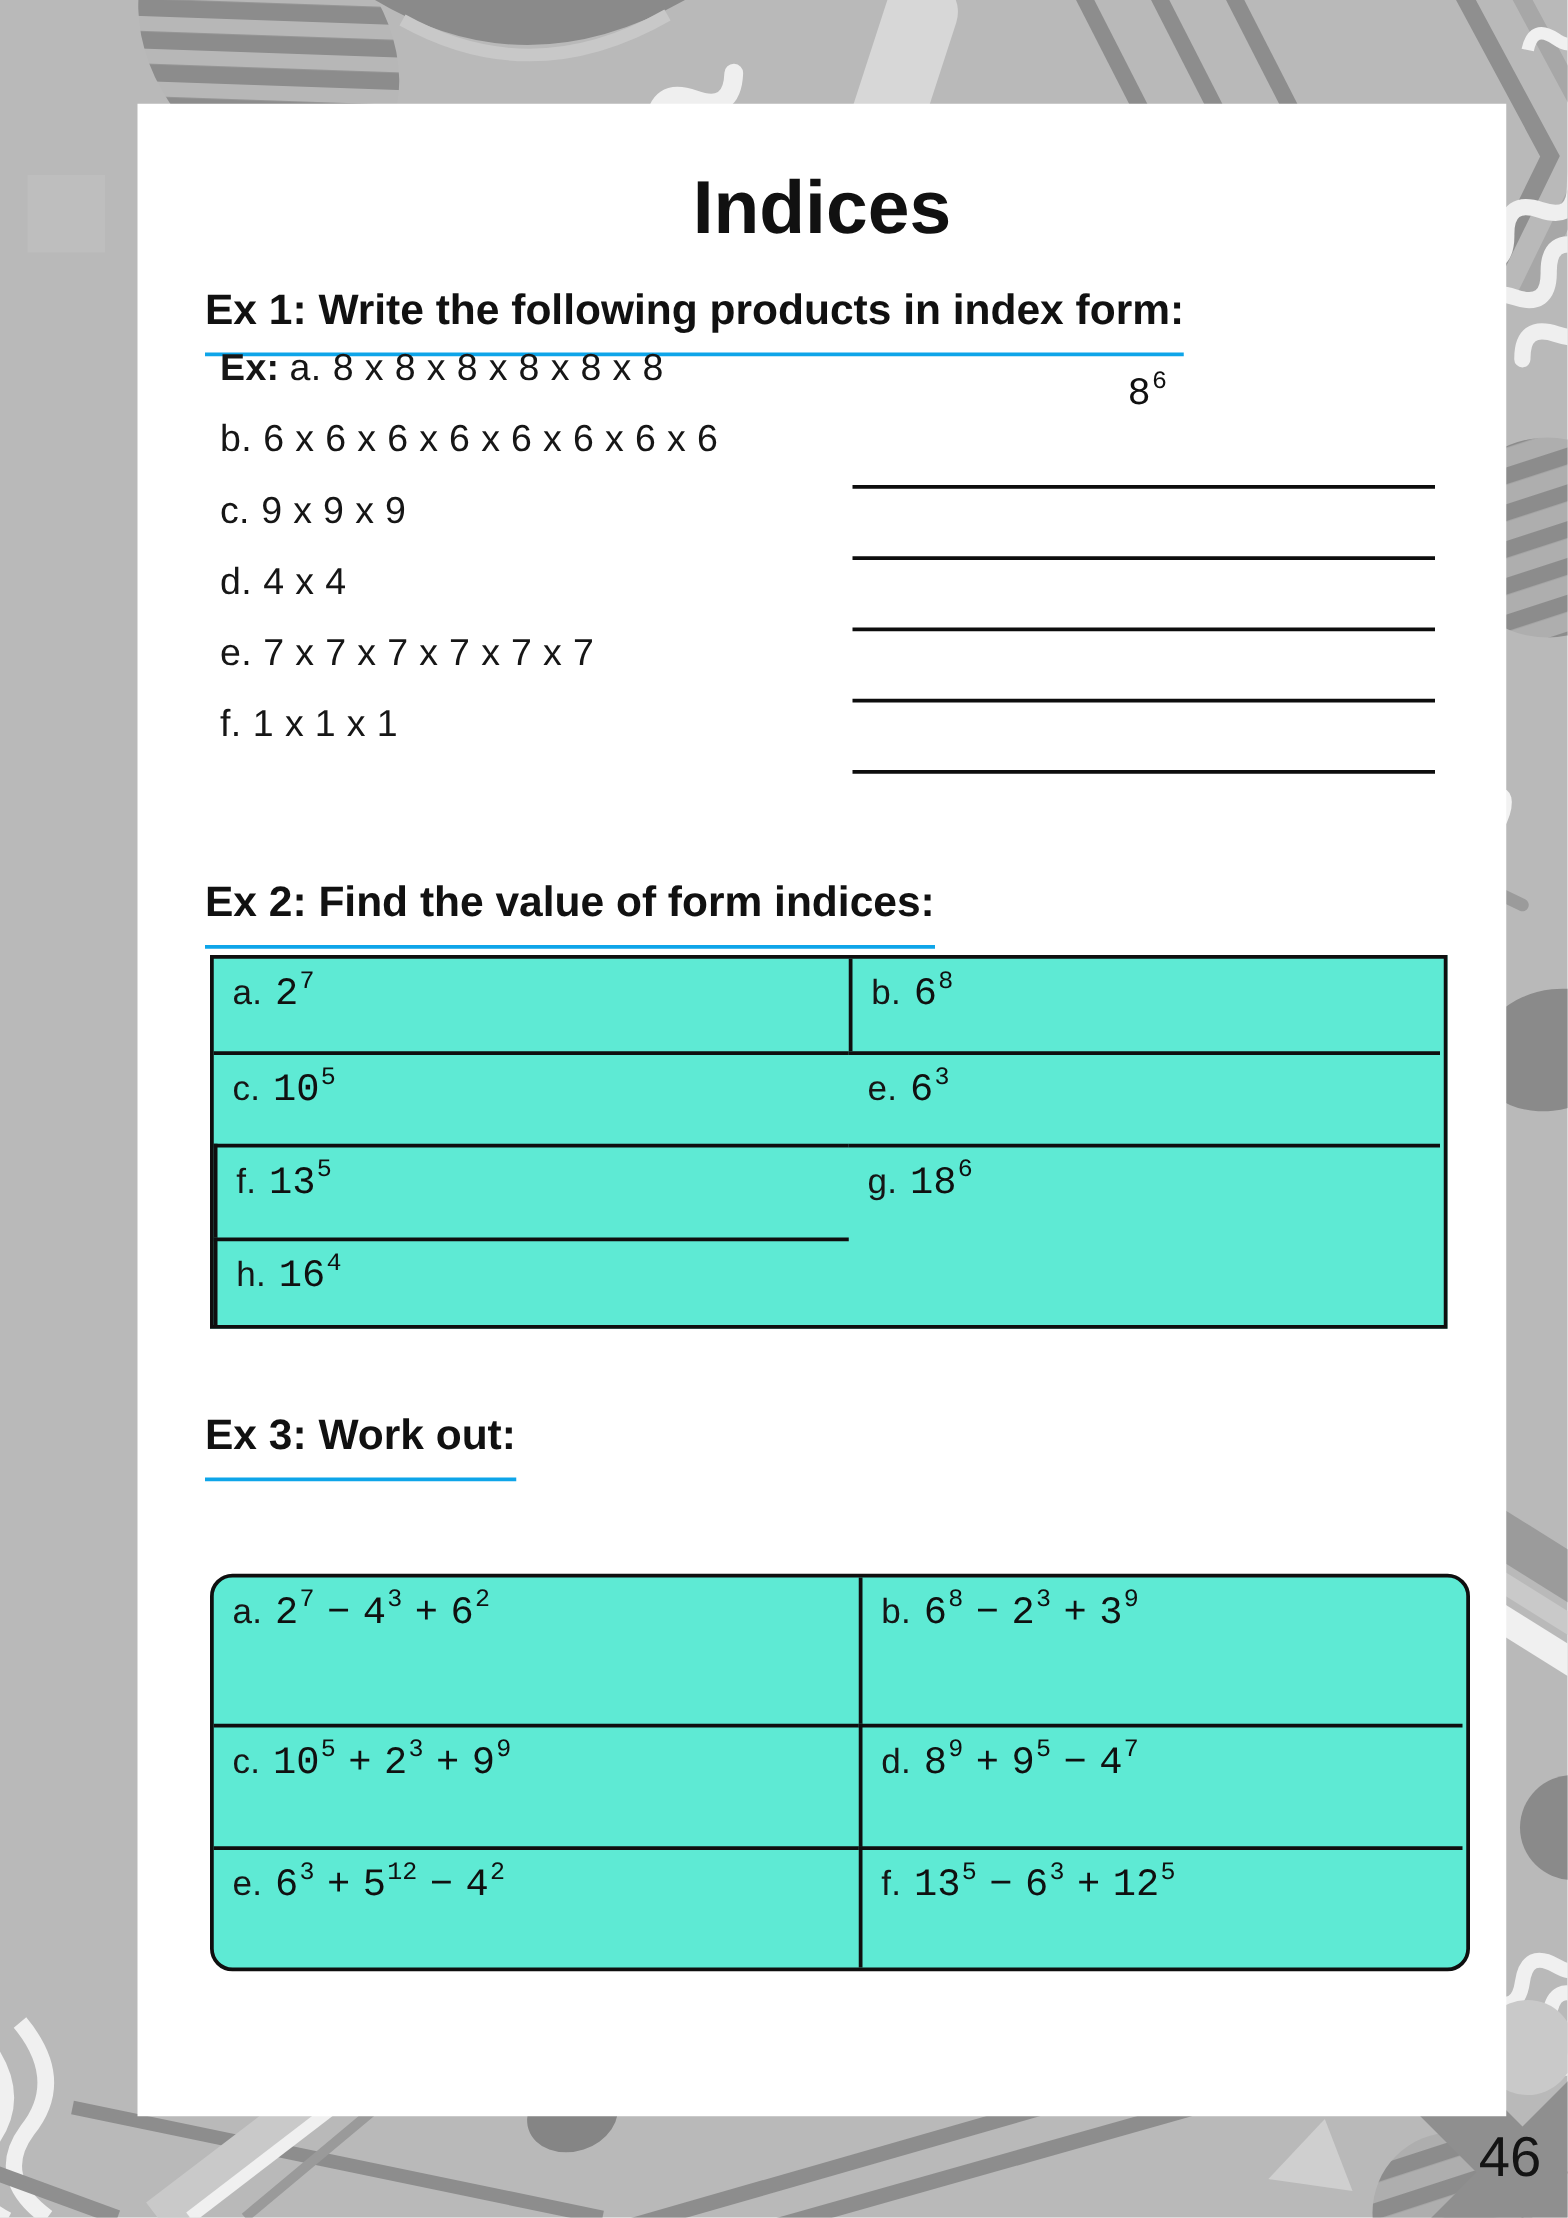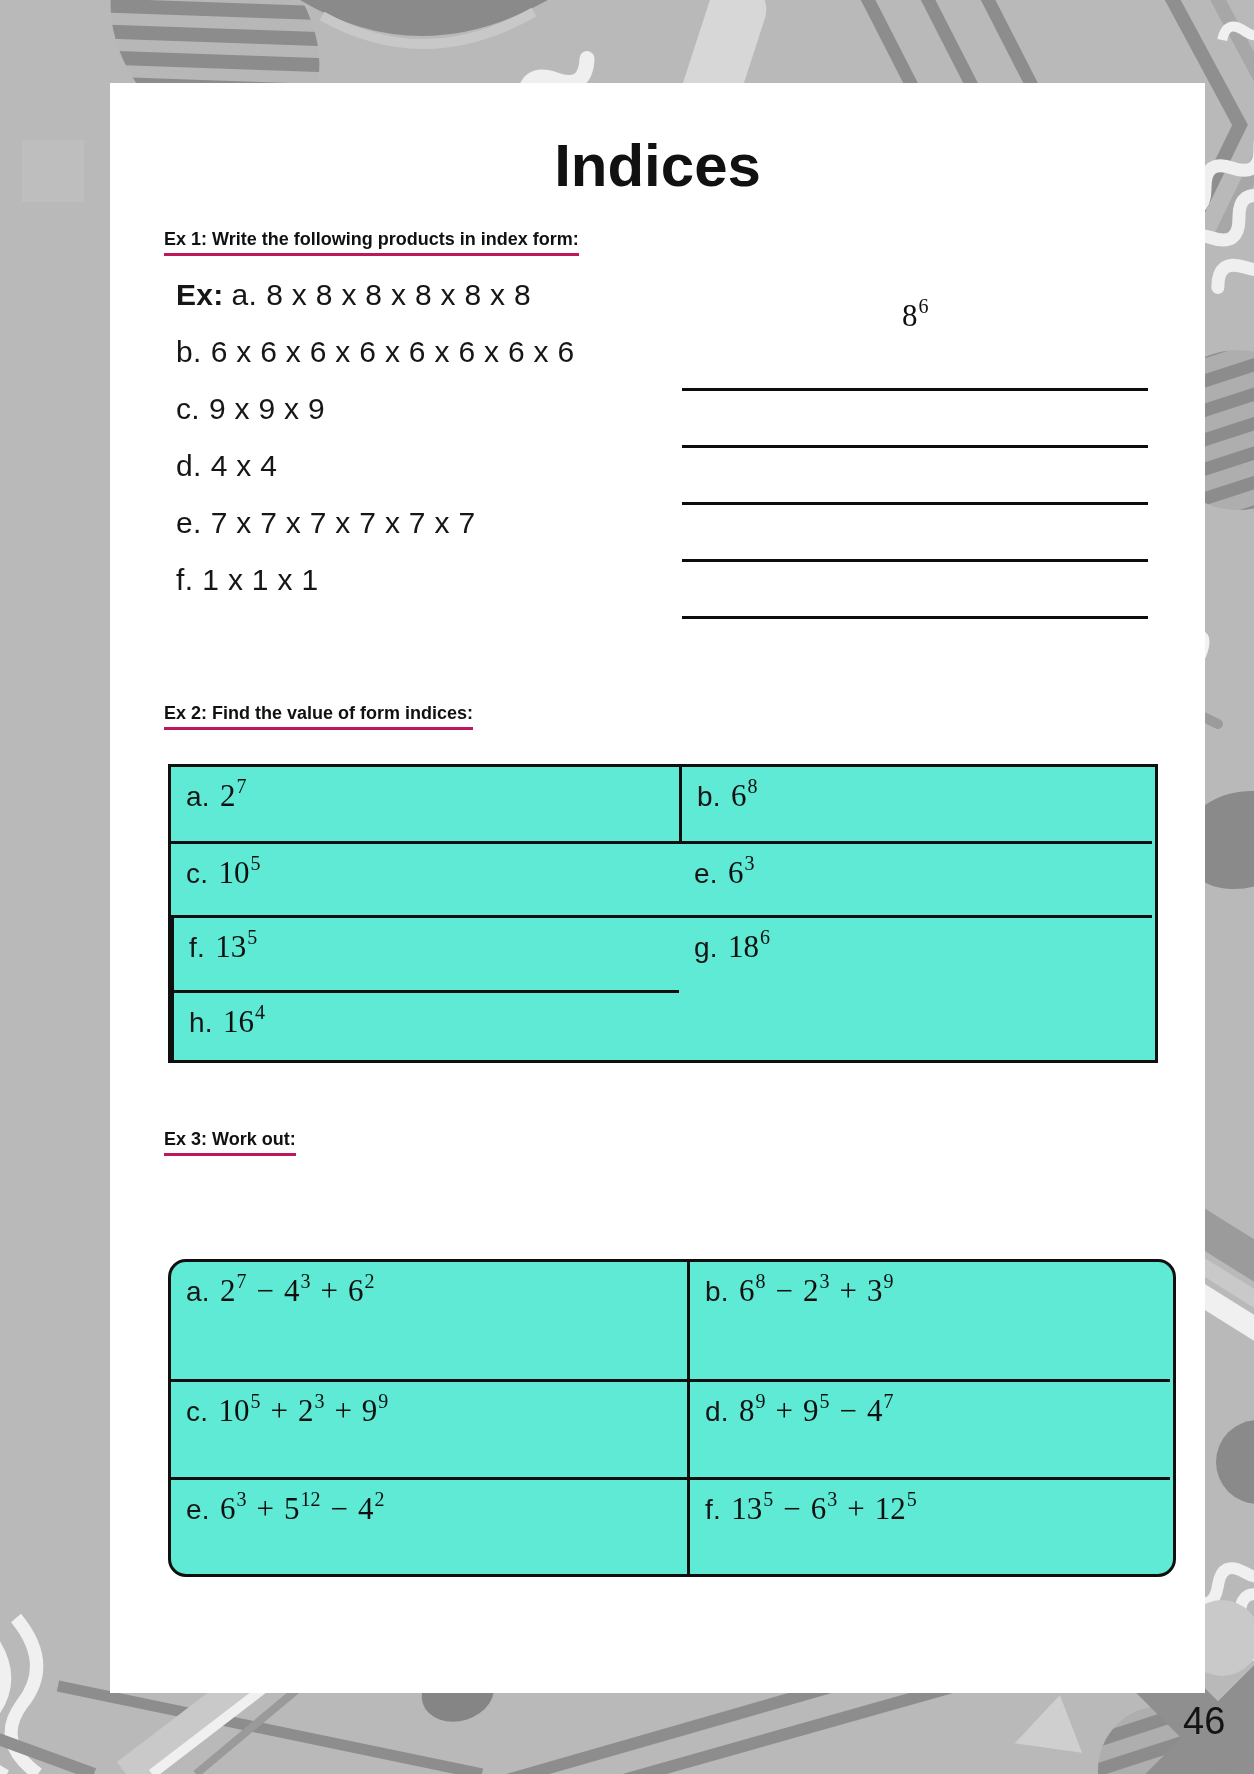--- a/index.html
+++ b/index.html
@@ -14,22 +14,22 @@
     position:absolute;left:80px;top:83px;width:1095px;height:1610px;
     background:#ffffff;
     margin-left:30px;
   }
   .page-title{
     position:absolute;left:0;top:48px;width:100%;text-align:center;
     font-size:60px;font-weight:700;letter-spacing:0px;color:#111;
   }
   .section-heading{
     position:absolute;left:54px;
-    font-size:18px;font-weight:700;color:#111;
-    border-bottom:3px solid #be185d;padding-bottom:3px;display:inline-block;
+    font-size:34px;font-weight:700;color:#111;
+    border-bottom:3px solid #0ea5e9;padding-bottom:14px;display:inline-block;
   }
   #ex1-heading{top:146px;}
   #ex2-heading{top:620px;}
   #ex3-heading{top:1046px;}
   .ex1-row{
     position:absolute;left:66px;height:42px;
     font-size:30px;letter-spacing:.3px;white-space:nowrap;
   }
   .ex1-prefix{font-weight:700;margin-right:8px;}
   .ex1-label{margin-right:9px;}
@@ -44,25 +44,25 @@
     position:absolute;left:58px;display:grid;border:3px solid #0f0f0f;background:#5eead4;
   }
   #ex2-table{top:681px;width:984px;grid-template-columns:508px 473px;grid-template-rows:74px 74px 75px 70px;}
   #ex3-table{top:1176px;width:1002px;grid-template-columns:516px 483px;grid-template-rows:117px 98px 97px;border-radius:18px;}
   .cell{
     padding:11px 0 0 15px;white-space:nowrap;overflow:hidden;
   }
   .cell.col2{border-left:3px solid #0f0f0f;}
   .cell.not-first-row{border-top:3px solid #0f0f0f;}
   .cell-label{font-size:28px;letter-spacing:.3px;margin-right:10px;}
-  .math{font-family:Liberation Serif, serif;font-size:31px;color:#101010;}
+  .math{font-family:Liberation Mono, monospace;font-size:31px;color:#101010;}
   .math .sup{font-size:20px;position:relative;top:-13px;margin-left:1px;}
   .math .op{margin:0 10px;}
   .page-number{
-    position:absolute;left:1183px;top:1700px;font-size:38px;color:#141414;z-index:5;
+    position:absolute;left:1183px;top:1700px;font-size:45px;color:#141414;z-index:5;
   }
 </style>
 </head>
 <body>
 
 <svg id="bg-art" viewBox="0 0 1254 1774" xmlns="http://www.w3.org/2000/svg">
   <defs>
     <pattern id="strA" width="26" height="26" patternUnits="userSpaceOnUse" patternTransform="rotate(40)">
       <rect width="26" height="26" fill="#8c8c8c"></rect>
         <rect width="26" height="12" fill="#b7b7b7"></rect>

